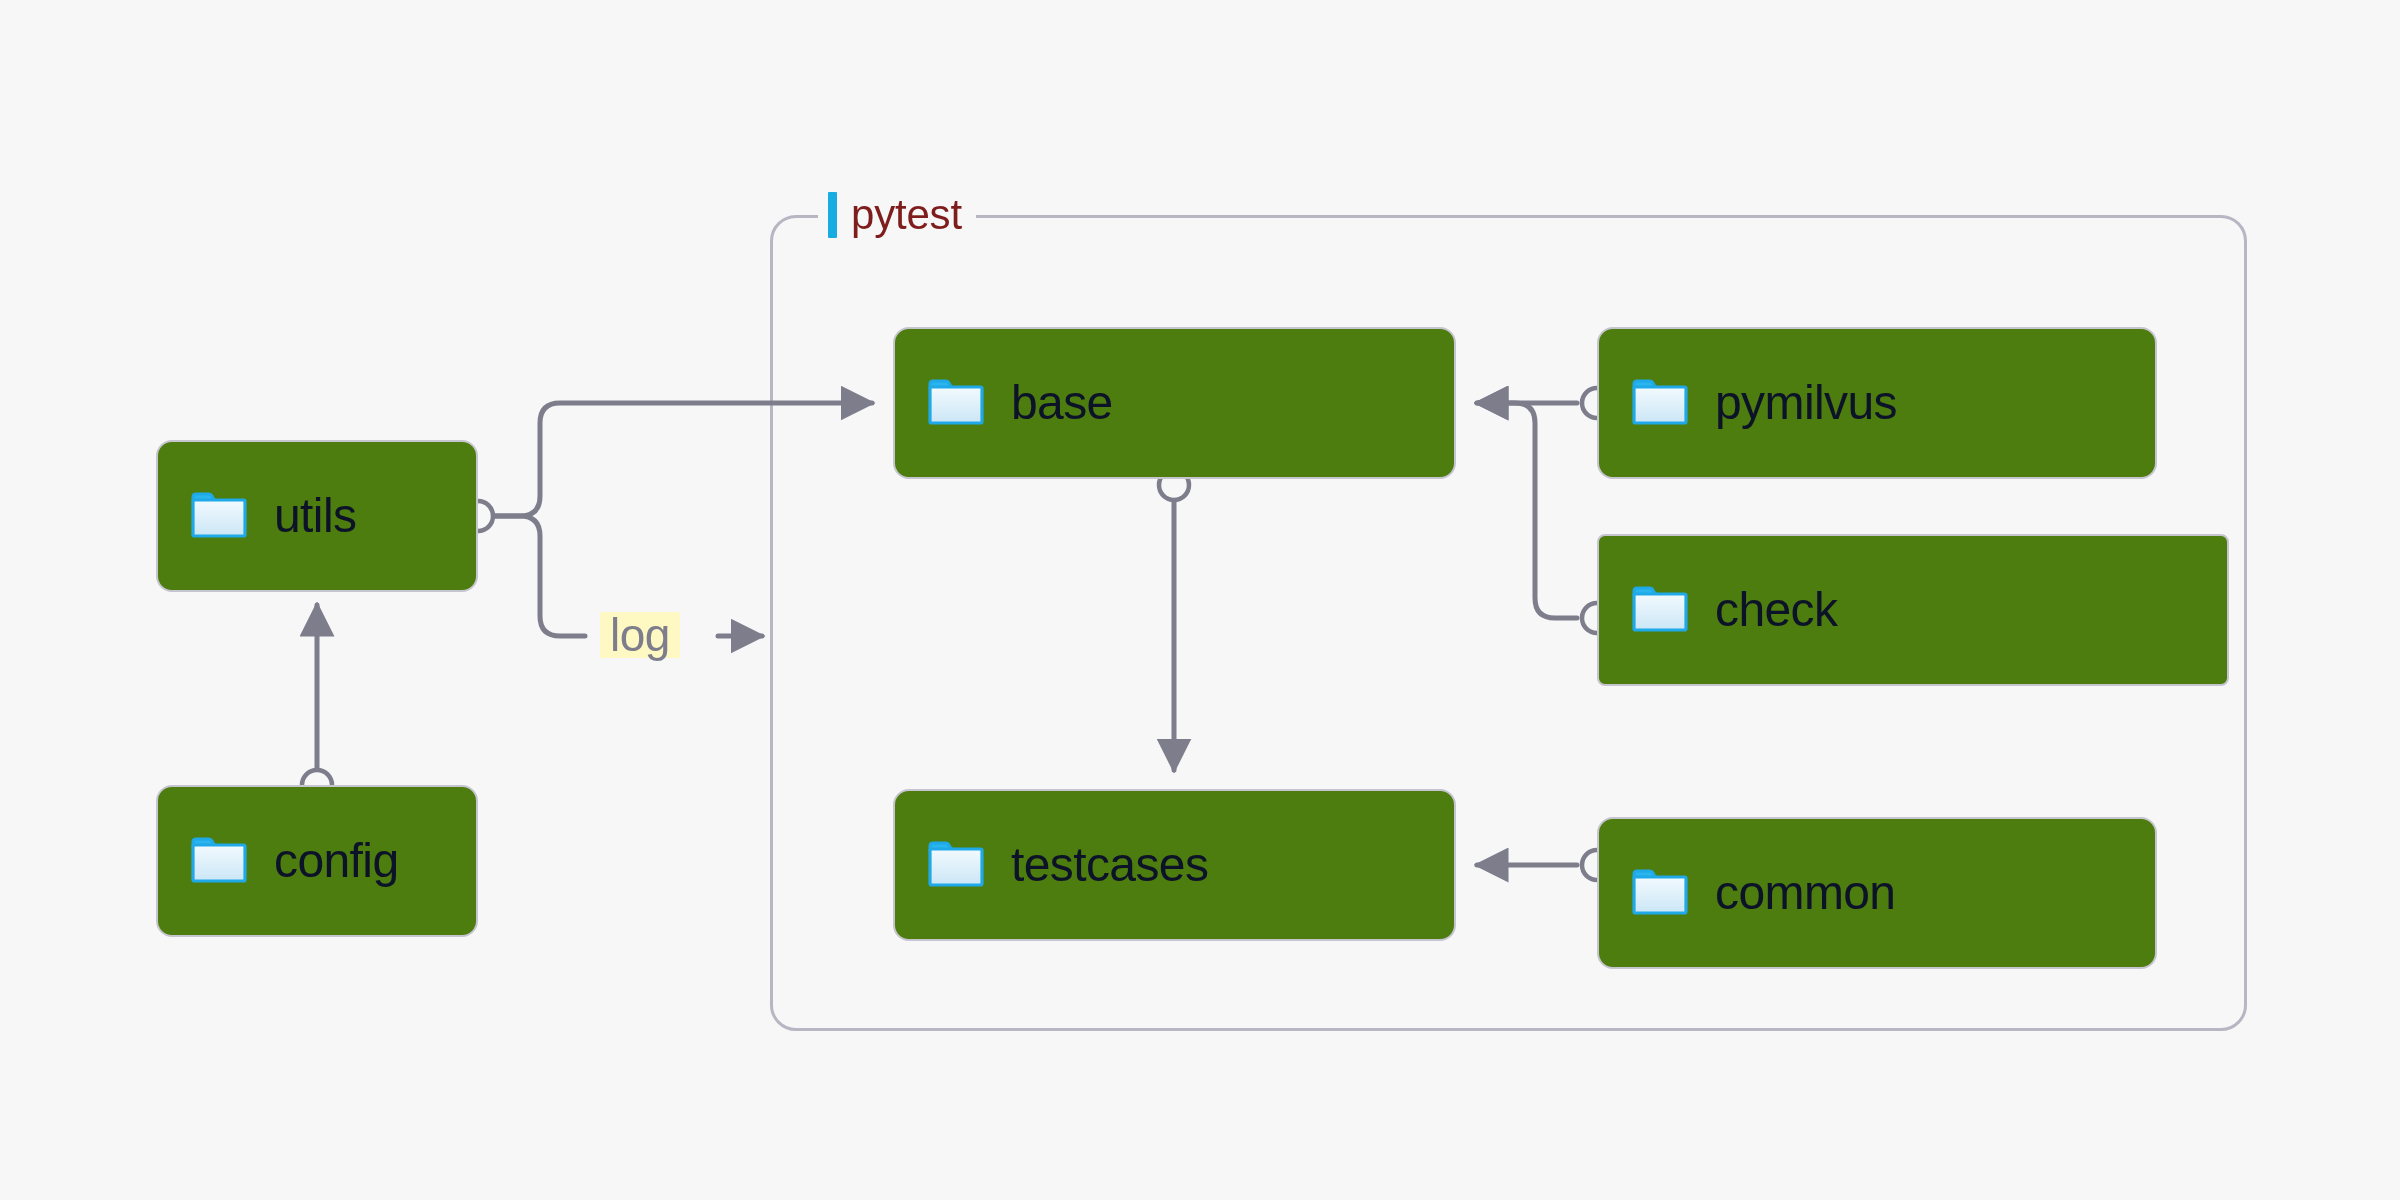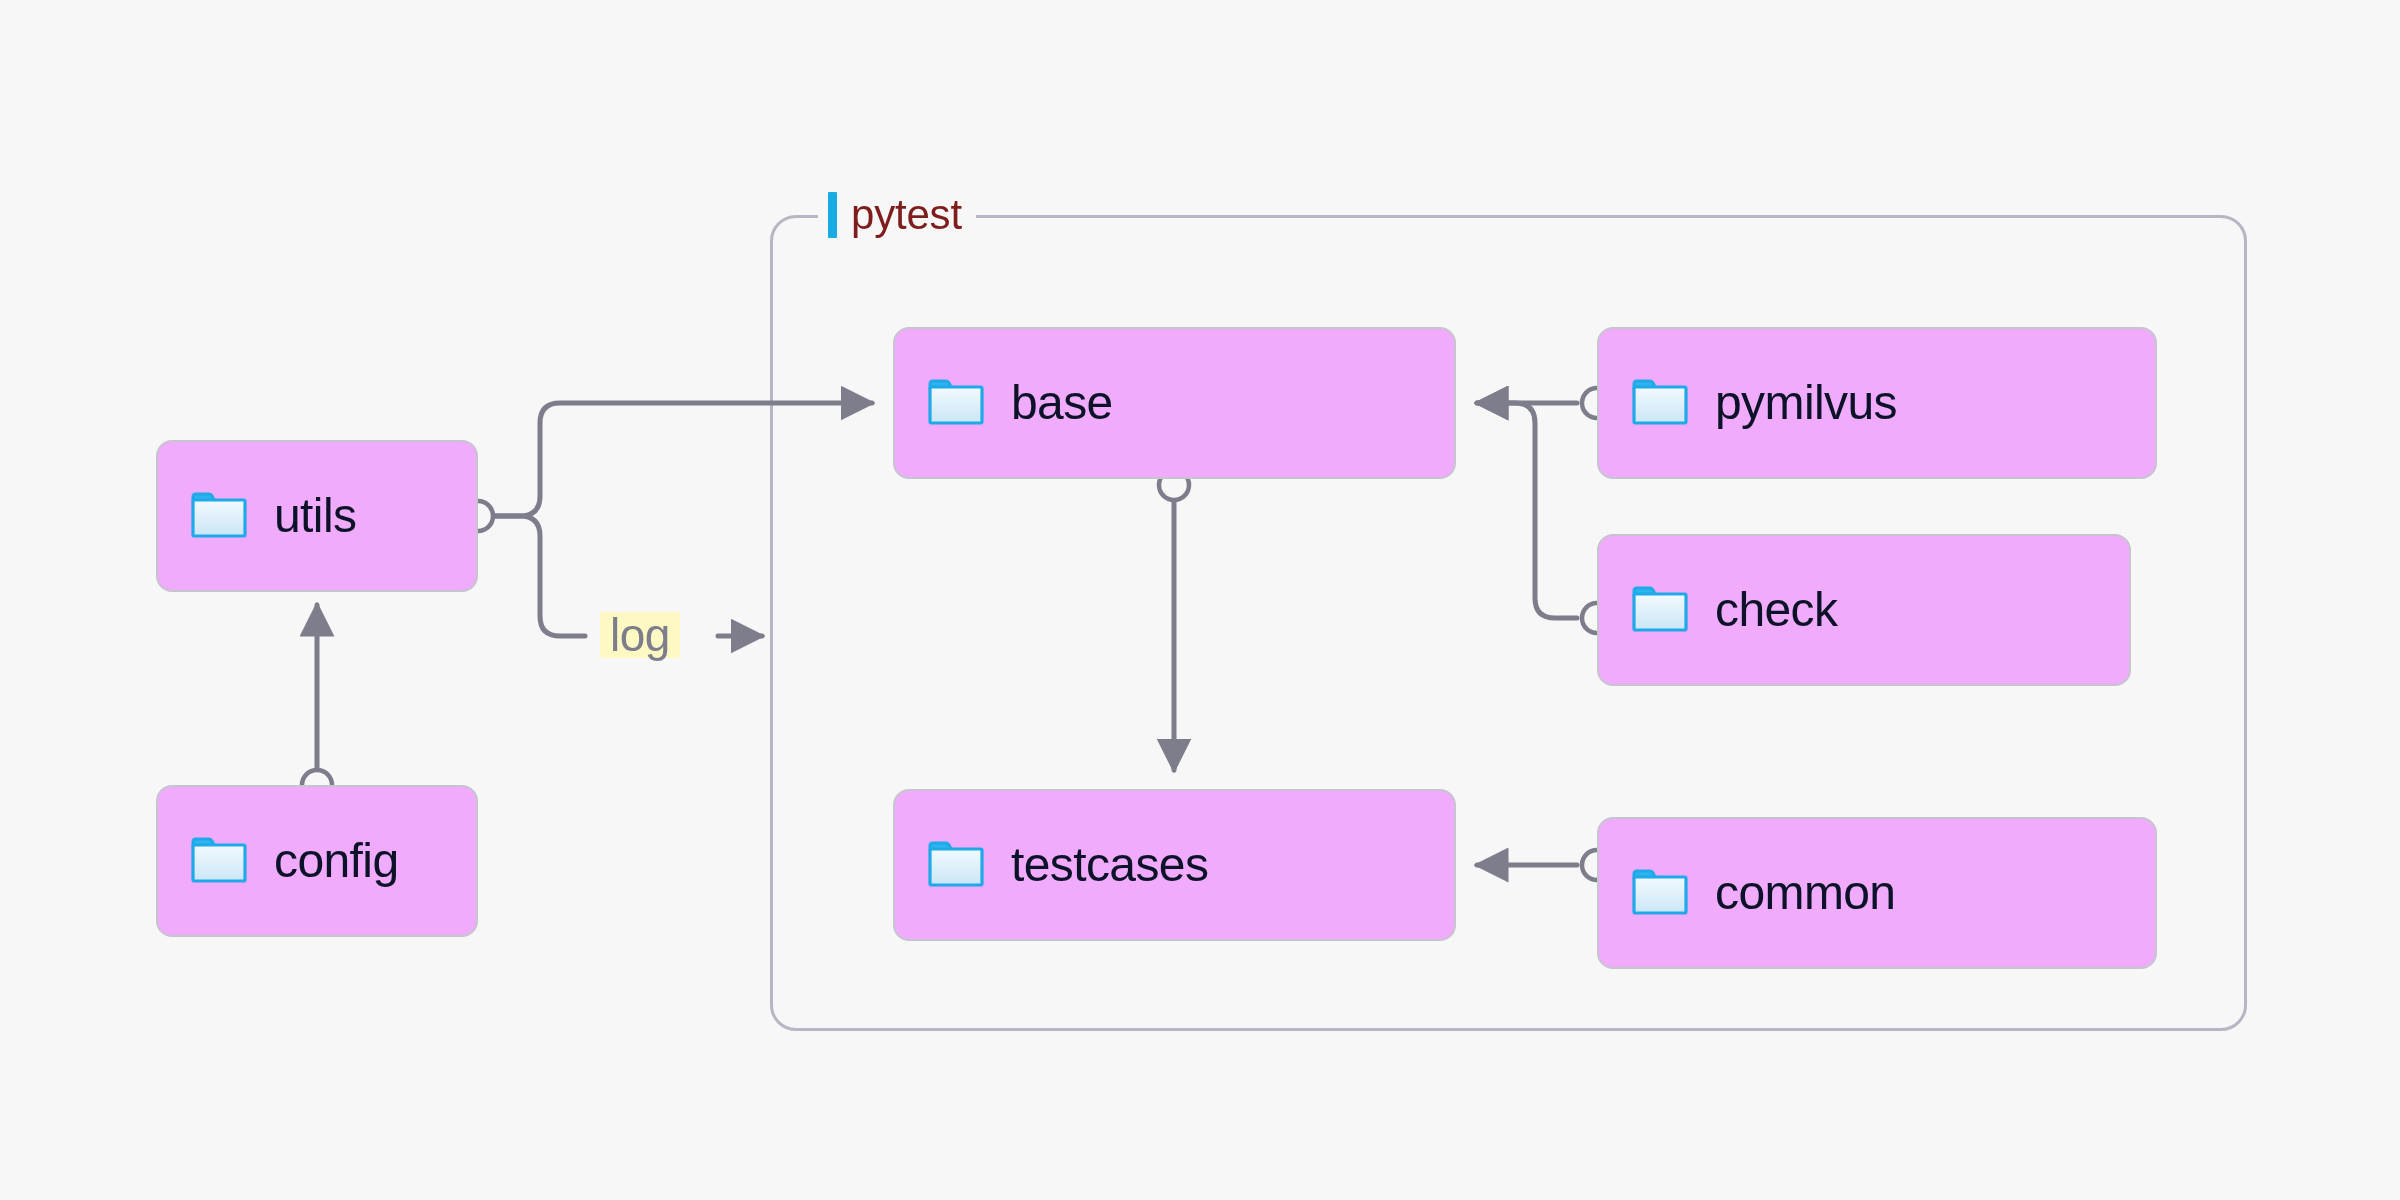--- a/index.html
+++ b/index.html
@@ -39,21 +39,21 @@
     color:#7f1d1d;
     letter-spacing:-0.2px;
     white-space:nowrap;
     line-height:1;
   }
 
   
   .node{
     position:absolute;
     box-sizing:border-box;
-    background:#f0abfc;
+    background:#4d7c0f;
     border:2.5px solid #c6c5cf;
     border-radius:16px;
     display:flex;
     align-items:center;
     padding-left:32px;
     gap:26px;
   }
   .node-label{
     font-size:48px;
     color:#0c1228;
@@ -161,21 +161,21 @@
         </svg>
         <span class="node-label">testcases</span>
       </div>
       <div class="node" style="left: 1597px; top: 327px; width: 560px; height: 152px;">
         <svg class="folder-icon" width="58" height="50" viewBox="0 0 58 50">
           <path d="M3 11 L3 6 Q3 3 6 3 L19 3 Q21 3 22 5 L24 9 L26 9" fill="#2bb5ef" stroke="#1fa9e8" stroke-width="3" stroke-linejoin="round"></path>
           <rect x="3" y="9" width="52" height="36" rx="1.5" fill="url(#folderGrad)" stroke="#1fa9e8" stroke-width="3.2"></rect>
         </svg>
         <span class="node-label">pymilvus</span>
       </div>
-      <div class="node" style="left: 1597px; top: 534px; width: 534px; height: 152px;">
+      <div class="node" style="left: 1597px; top: 534px; width: 632px; height: 152px; border-radius: 8px;">
         <svg class="folder-icon" width="58" height="50" viewBox="0 0 58 50">
           <path d="M3 11 L3 6 Q3 3 6 3 L19 3 Q21 3 22 5 L24 9 L26 9" fill="#2bb5ef" stroke="#1fa9e8" stroke-width="3" stroke-linejoin="round"></path>
           <rect x="3" y="9" width="52" height="36" rx="1.5" fill="url(#folderGrad)" stroke="#1fa9e8" stroke-width="3.2"></rect>
         </svg>
         <span class="node-label">check</span>
       </div>
       <div class="node" style="left: 1597px; top: 817px; width: 560px; height: 152px;">
         <svg class="folder-icon" width="58" height="50" viewBox="0 0 58 50">
           <path d="M3 11 L3 6 Q3 3 6 3 L19 3 Q21 3 22 5 L24 9 L26 9" fill="#2bb5ef" stroke="#1fa9e8" stroke-width="3" stroke-linejoin="round"></path>
           <rect x="3" y="9" width="52" height="36" rx="1.5" fill="url(#folderGrad)" stroke="#1fa9e8" stroke-width="3.2"></rect>

